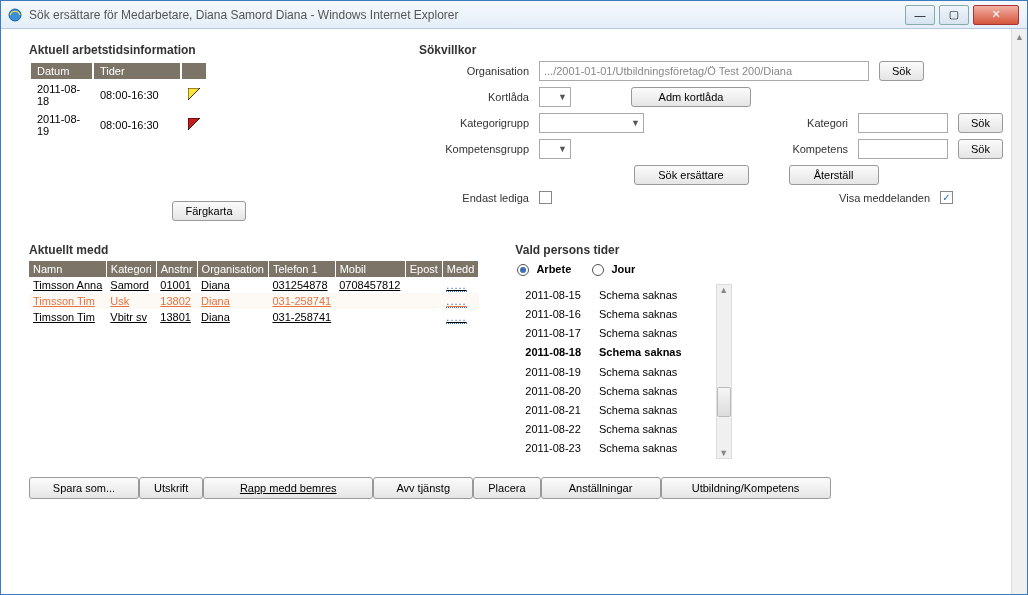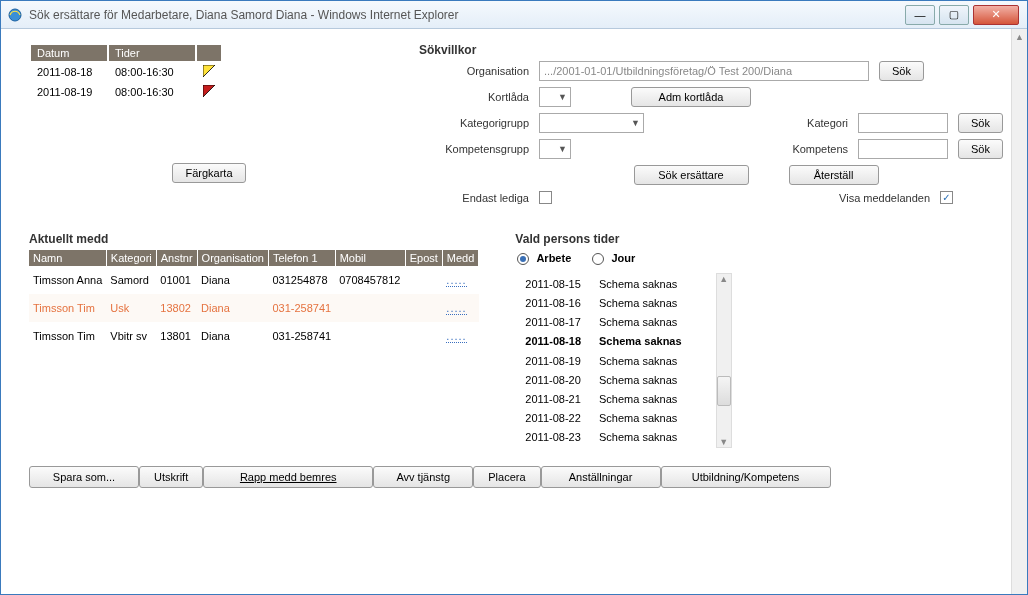--- a/index.html
+++ b/index.html
@@ -29,21 +29,21 @@
 .sok-form label.field { width: 110px; text-align: right; color: #333; }
 .sok-form label.field2 { width: 95px; text-align: right; color: #333; }
 .txt { border: 1px solid #aaa; height: 20px; padding: 2px 4px; font-size: 11px; color: #888; }
 .btn { background: linear-gradient(#fbfbfb,#e5e5e5); border: 1px solid #999; border-radius: 3px; padding: 3px 12px; font-size: 11px; cursor: pointer; }
 .dd { border:1px solid #aaa; height:20px; min-width:32px; display:inline-flex; align-items:center; justify-content:flex-end; padding-right:3px; background:#fff; font-size:9px; color:#555;}
 .chk { width:13px; height:13px; border:1px solid #888; display:inline-block; background:#fff;}
 .chk.checked::after { content:"✓"; color:#2a6fb5; font-size:10px; display:block; text-align:center; line-height:11px;}
 
 .urval-table { border-collapse: collapse; font-size: 11px; }
 .urval-table th { background: #7d7468; color: #fff; font-weight: normal; padding: 2px 4px; text-align: left; border-right:1px solid #fff;}
-.urval-table td { padding: 8px 4px; }
+.urval-table td { padding: 2px 4px; text-decoration: underline; }
 .urval-table tr.hl td { color: #e57340; background: #fdf9f5; }
 .medd-link { color: #3a6fbf; text-decoration: none; border-bottom: 1px dotted #3a6fbf; letter-spacing:1px; }
 
 .vald-box { display:flex; gap:24px; }
 .schedule { border:0; font-size:11px;}
 .schedule td { padding: 1px 8px; }
 .schedule tr.bold td { font-weight: bold; }
 .radio { display:inline-block; width:12px; height:12px; border:1px solid #555; border-radius:50%; position:relative; vertical-align:middle; background:#fff;}
 .radio.on::after { content:""; position:absolute; inset:2px; border-radius:50%; background:#3a6fb5;}
 
@@ -73,24 +73,25 @@
 
   <div class="scrollbar-right">
     <div class="arrow">▲</div>
   </div>
 
   <div class="client">
 
     <div class="row-flex">
 
       <div style="width:360px;">
+        <h3 class="section">Aktuell arbetstidsinformation</h3>
         <table class="worktime-table">
           <tbody>
               <tr>
-            <th style="width:76px;">Datum</th>
+            <th style="width:61px;">Datum</th>
             <th style="width:86px;">Tider</th>
             <th style="width:22px;"></th>
           </tr>
           <tr>
             <td>2011-08-18</td>
             <td>08:00-16:30</td>
             <td><svg class="flag" viewBox="0 0 12 12">
                     <polygon points="0,0 12,0 0,12" fill="#ffe23a" stroke="#000" stroke-width="0.8"></polygon>
                   </svg></td>
           </tr>

